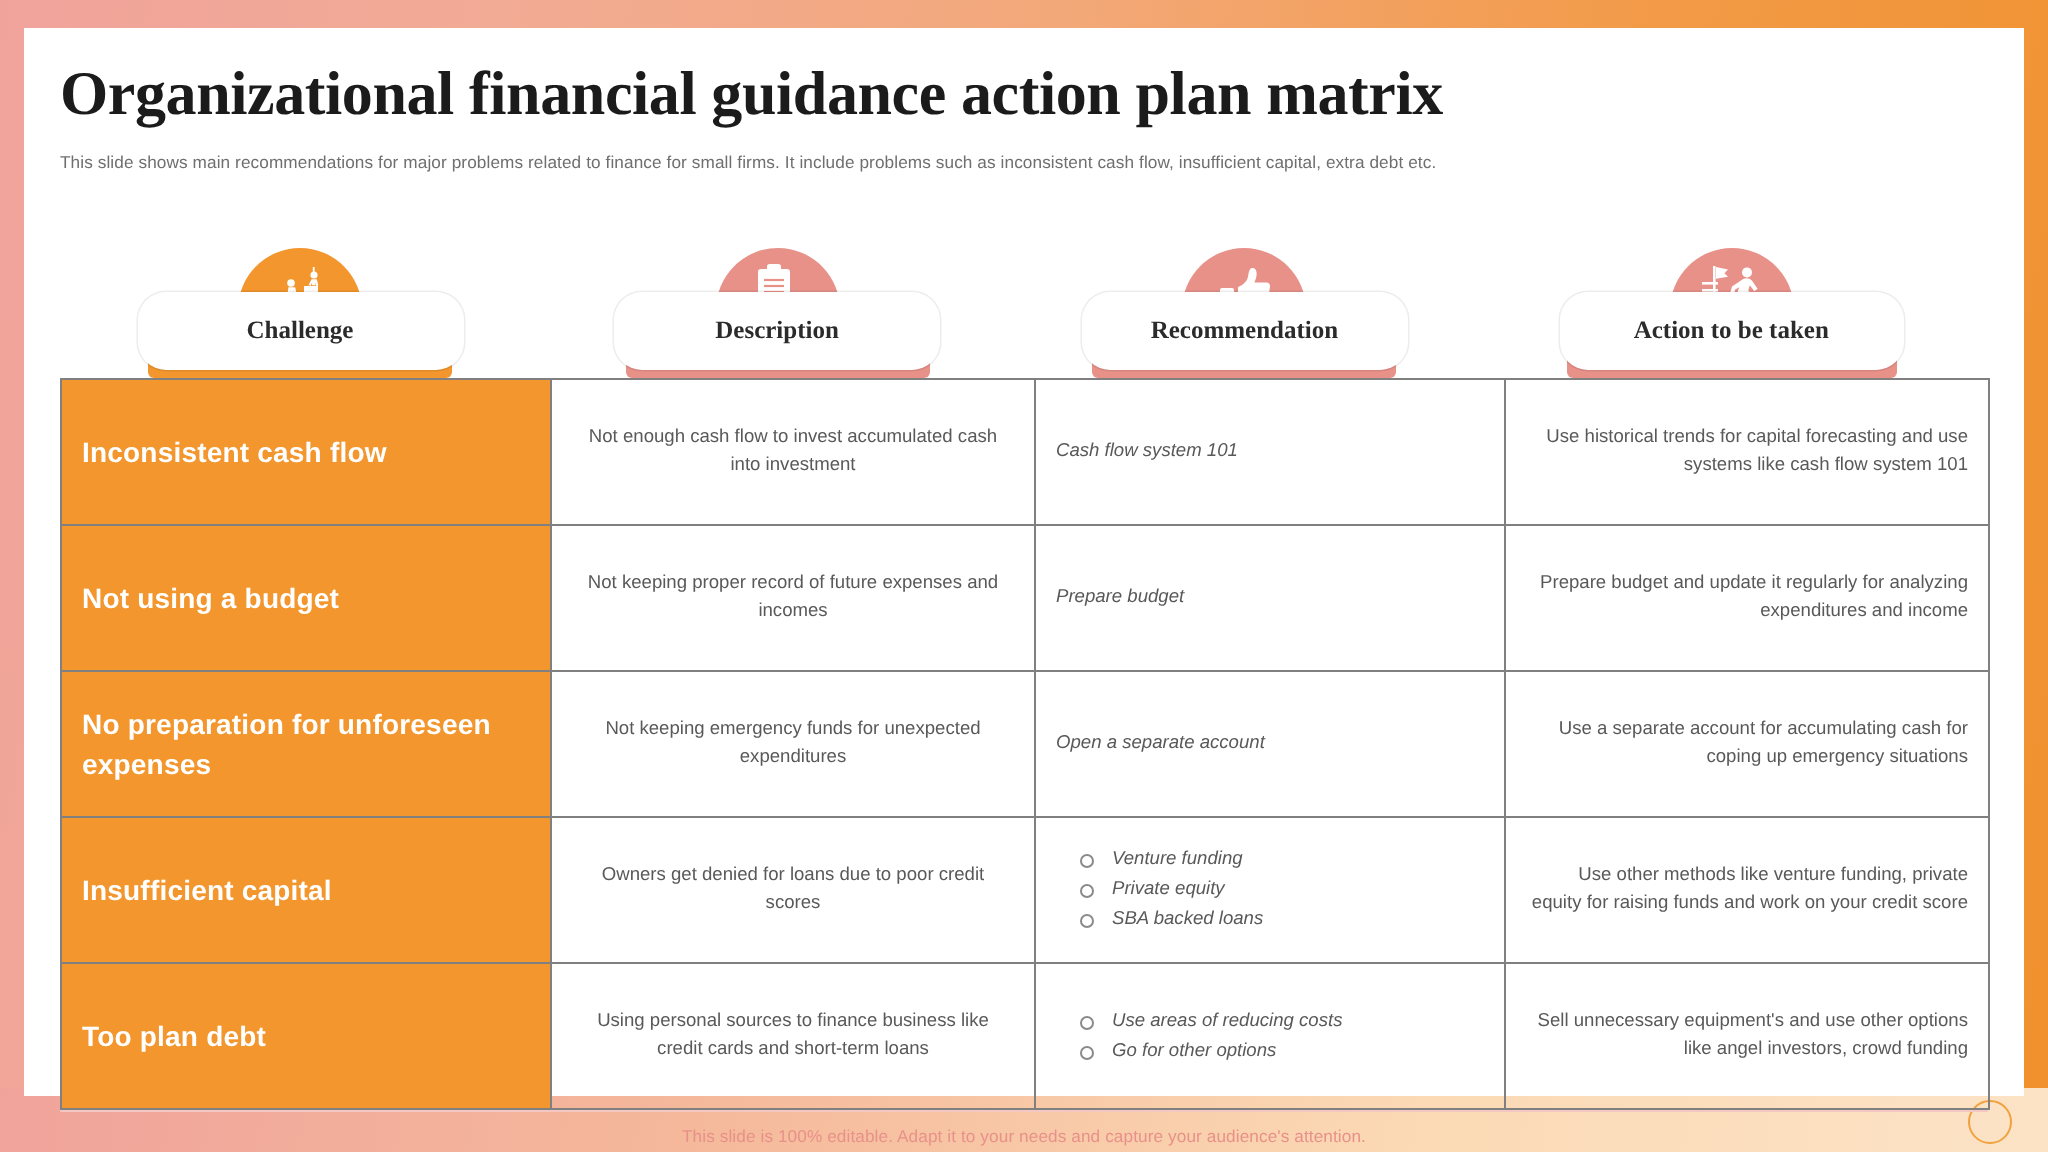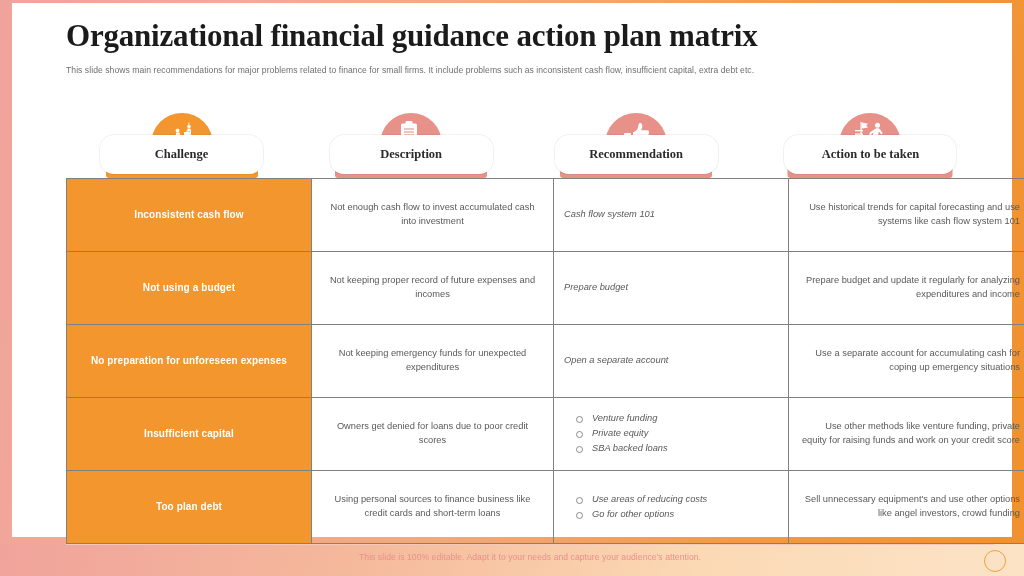--- a/index.html
+++ b/index.html
@@ -33,28 +33,27 @@
     height: 22px;
     border: 1.6px solid #f2a13f;
     border-radius: 50%;
     z-index: 1;
   }
 
   
   .slide {
     position: absolute;
     left: 12px;
-    top: 3px;
+    top: 14px;
     width: 1000px;
     height: 534px;
     background: #ffffff;
     z-index: 2;
     display: flex;
     flex-direction: column;
-    padding-left: 36px;
   }
 
   .slide-inner {
     padding: 10px 18px 0 18px;
     flex: 1 1 auto;
     display: flex;
     flex-direction: column;
   }
 
   
@@ -161,22 +160,22 @@
 
   .matrix col.c1 { width: 245px; }
   .matrix col.c2 { width: 242px; }
   .matrix col.c3 { width: 235px; }
   .matrix col.c4 { width: 242px; }
 
   td.challenge-cell {
     background: #F2962D;
     color: #ffffff;
     font-weight: bold;
-    font-size: 10px;
-    text-align: center;
+    font-size: 14px;
+    text-align: left;
     letter-spacing: 0.1px;
   }
 
   td.desc-cell     { text-align: center; }
   td.rec-cell      { text-align: left; font-style: italic; }
   td.action-cell   { text-align: right; }
 
   ul.bullets {
     list-style: none;
     margin: 0;

